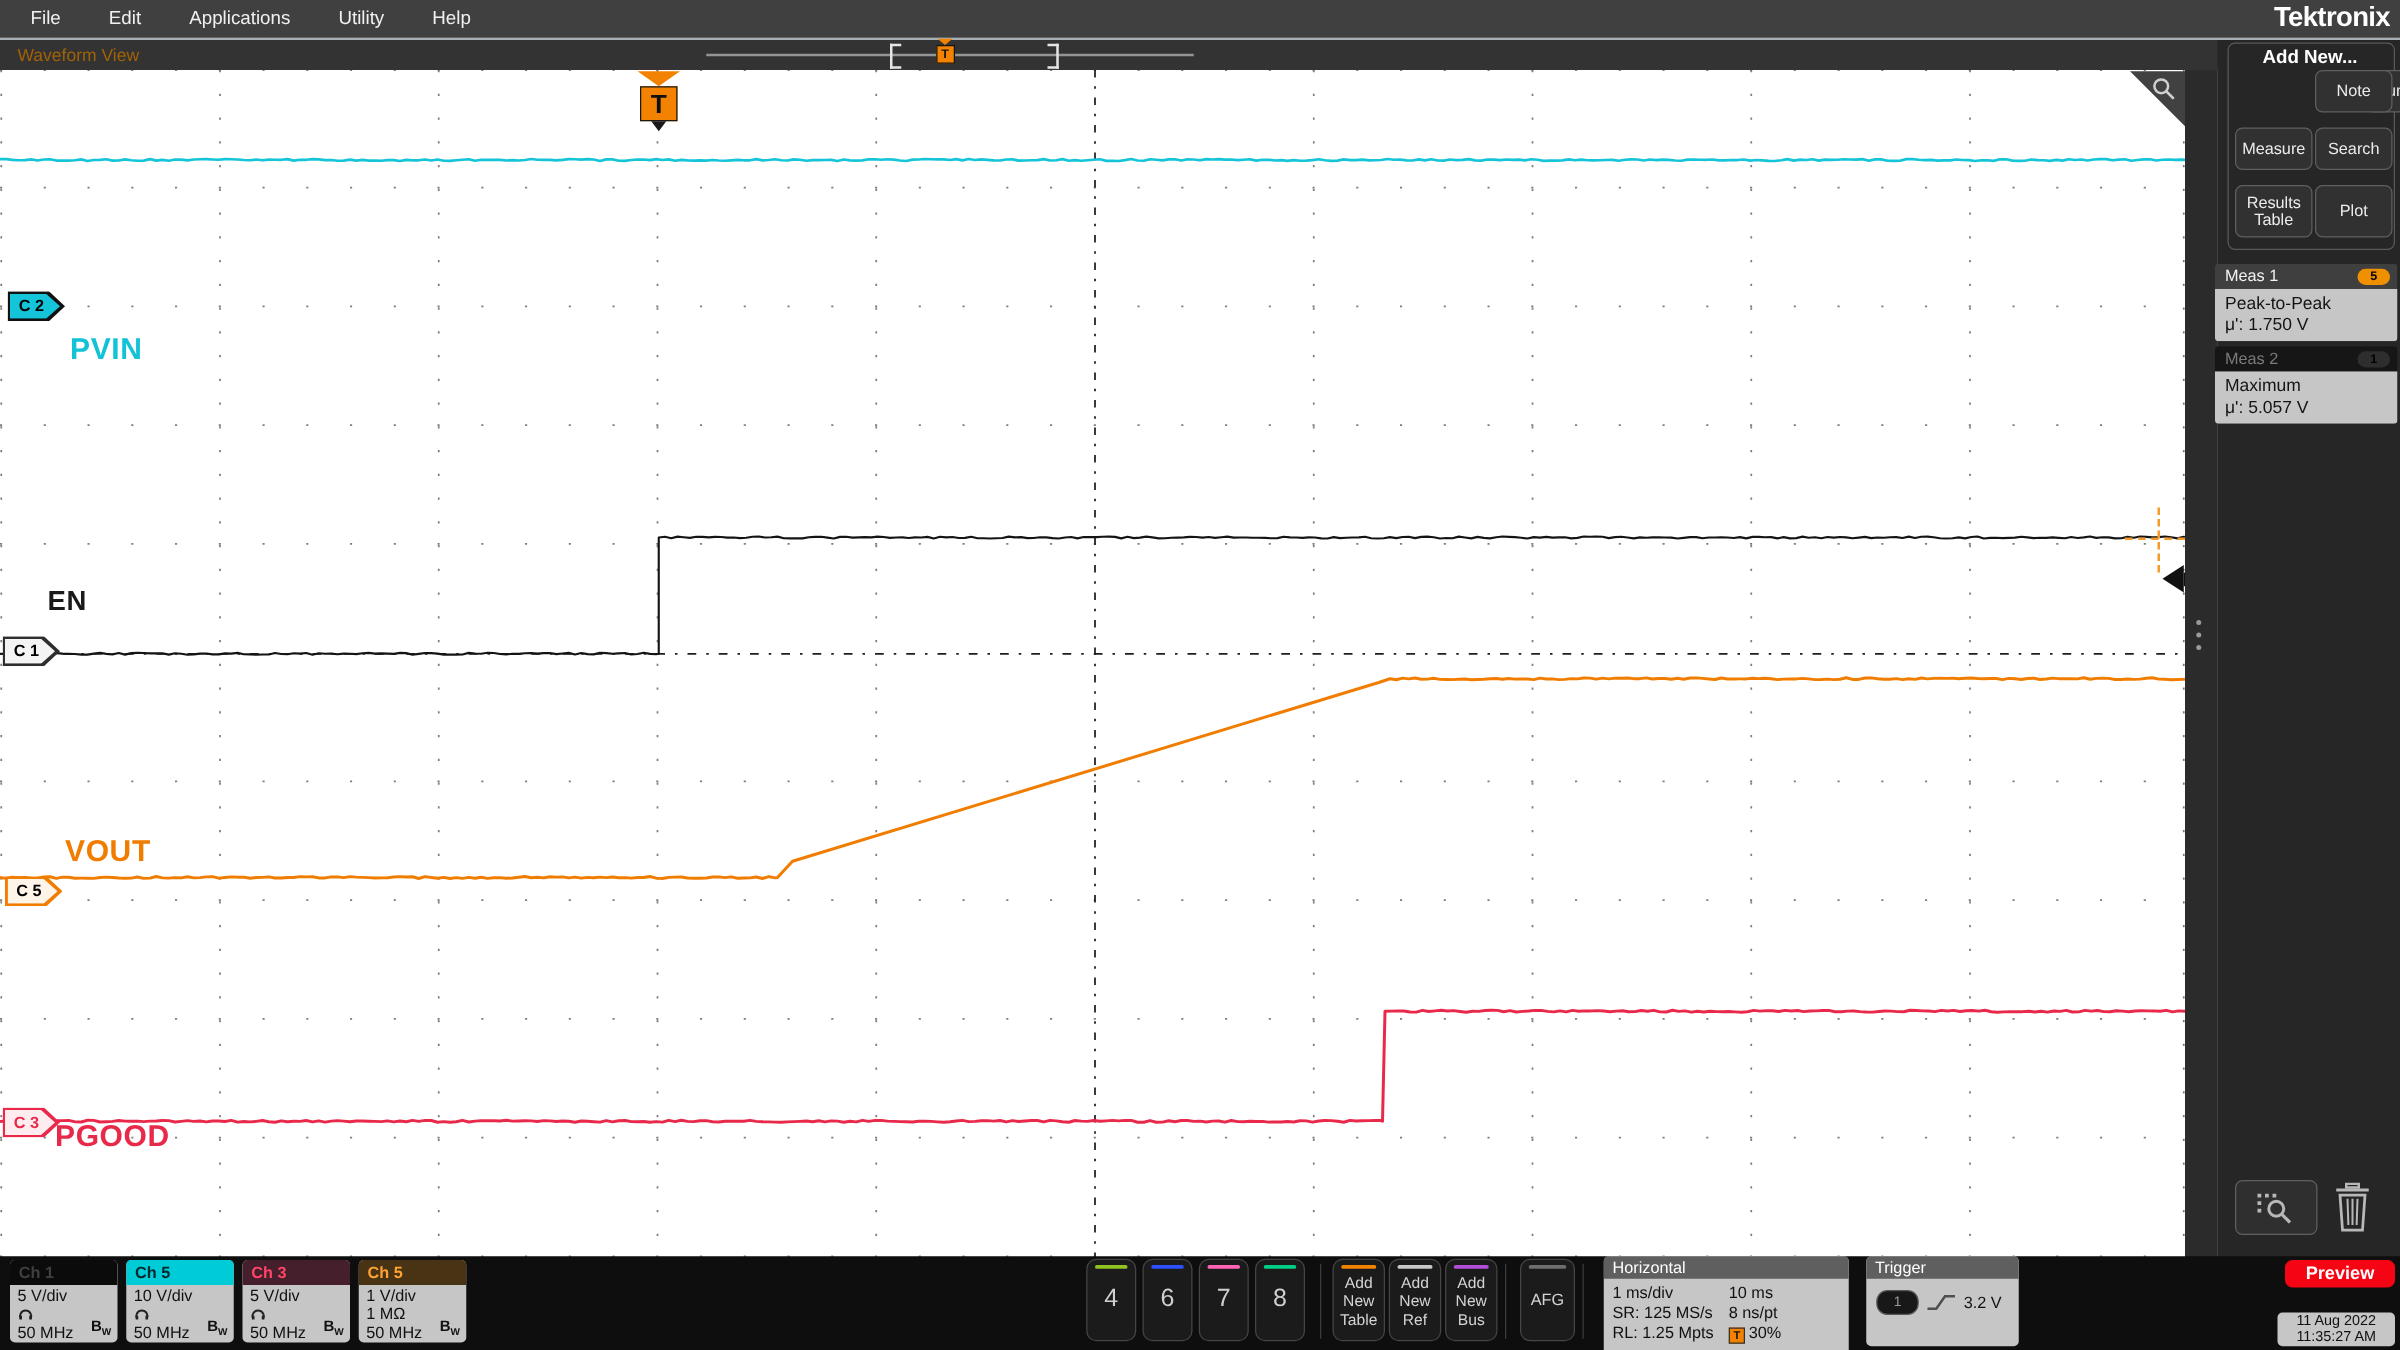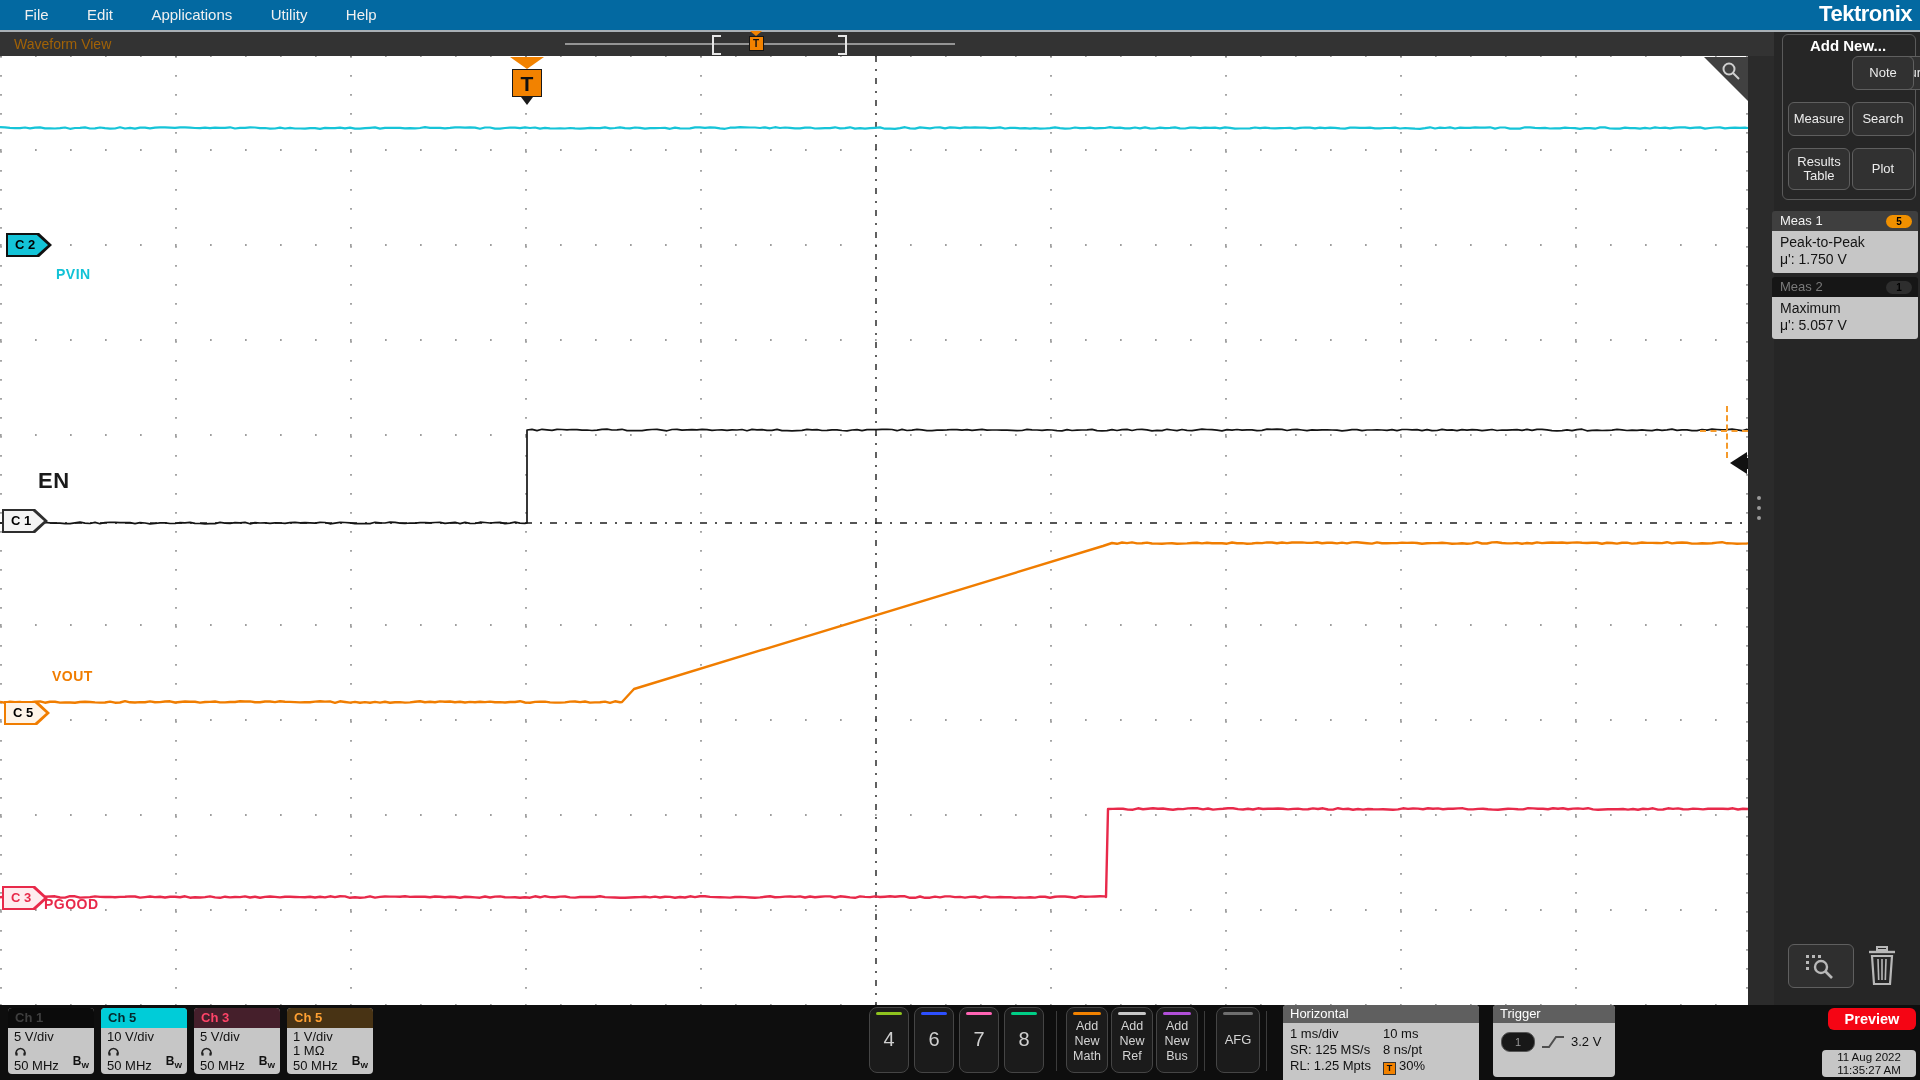--- a/index.html
+++ b/index.html
@@ -1,41 +1,41 @@
 <!DOCTYPE html>
 <html><head>
 <meta charset="utf-8">
 <style>
   html,body{margin:0;padding:0;background:#000;}
   body{width:1920px;height:1080px;position:relative;overflow:hidden;
        font-family:"Liberation Sans",sans-serif;-webkit-font-smoothing:antialiased;}
   .abs{position:absolute;}
 
   
-  #menubar{left:0;top:0;width:1920px;height:30px;background:#0369a1;}
+  #menubar{left:0;top:0;width:1920px;height:30px;background:#404040;}
   .menu-item{display:inline-block;color:#f0f0f0;font-size:15px;line-height:30px;margin-right:34px;cursor:default;}
   #brand{right:8px;top:0;height:30px;line-height:28px;color:#fff;font-size:22px;font-weight:bold;letter-spacing:-0.5px;}
   #menudivider{left:0;top:30px;width:1920px;height:2px;background:#a9b0b5;}
 
   
   #tabbar{left:0;top:32px;width:1920px;height:24px;background:#333;border-bottom:1px solid #6a6a6a;}
   #tab-label{left:14px;top:36px;color:#a16207;font-size:14px;}
   #minimap-line{left:565px;top:43px;width:390px;height:2px;background:#949494;}
   .mbracket{top:35px;width:7px;height:16px;}
   #mbracket-l{left:712px;border-left:2px solid #e6e6e6;border-top:2px solid #e6e6e6;border-bottom:2px solid #e6e6e6;}
   #mbracket-r{left:838px;border-right:2px solid #e6e6e6;border-top:2px solid #e6e6e6;border-bottom:2px solid #e6e6e6;}
   #mini-trig{left:748px;top:31px;width:16px;text-align:center;}
   #mini-trig .tri{width:0;height:0;border-left:6px solid transparent;border-right:6px solid transparent;border-top:5px solid #f28200;margin:0 auto;}
   #mini-trig .sq{width:13px;height:13px;margin:0 auto;background:#f28200;border:1px solid #151515;color:#111;
                  font-size:10px;font-weight:bold;line-height:13px;text-align:center;}
 
   
   #wavearea{left:0;top:56px;width:1748px;height:950px;background:#fff;}
   #wave-svg{position:absolute;left:0;top:0;}
-  .trace-label{position:absolute;font-weight:bold;font-size:14px;letter-spacing:0.5px;}
+  .trace-label{position:absolute;font-weight:bold;font-size:24px;letter-spacing:0.5px;}
   .cbadge{position:absolute;width:46px;height:24px;}
   .cbadge .outer{position:absolute;left:0;top:0;width:100%;height:100%;
     clip-path:polygon(0 0,72% 0,100% 50%,72% 100%,0 100%);}
   .cbadge .inner{position:absolute;left:2px;top:2px;width:40px;height:20px;
     clip-path:polygon(0 0,72% 0,100% 50%,72% 100%,0 100%);
     font-size:13px;font-weight:bold;line-height:20px;text-align:left;padding-left:7px;box-sizing:border-box;}
 
   
   #trig-marker{left:509px;top:57px;width:36px;}
   #trig-marker .tri{width:0;height:0;border-left:17px solid transparent;border-right:17px solid transparent;border-top:12px solid #f28200;margin:0 auto;}
@@ -324,21 +324,21 @@
   </div>
   <div class="numbtn" style="left:1004px;">
     <div class="stripe" style="background: rgb(0, 207, 134);"></div>
     <div class="lbl">8</div>
   </div>
 
   <div class="vsep" style="left:1056px;"></div>
 
   <div class="addbtn" style="left:1066px;">
     <div class="stripe" style="background: rgb(242, 130, 0);"></div>
-    <div class="lbl"><span>Add</span><br><span>New</span><br><span>Math</span></div>
+    <div class="lbl"><span>Add</span><br><span>New</span><br><span>Table</span></div>
   </div>
   <div class="addbtn" style="left:1111px;">
     <div class="stripe" style="background: rgb(200, 200, 200);"></div>
     <div class="lbl"><span>Add</span><br><span>New</span><br><span>Ref</span></div>
   </div>
   <div class="addbtn" style="left:1156px;">
     <div class="stripe" style="background: rgb(177, 79, 216);"></div>
     <div class="lbl"><span>Add</span><br><span>New</span><br><span>Bus</span></div>
   </div>
 

